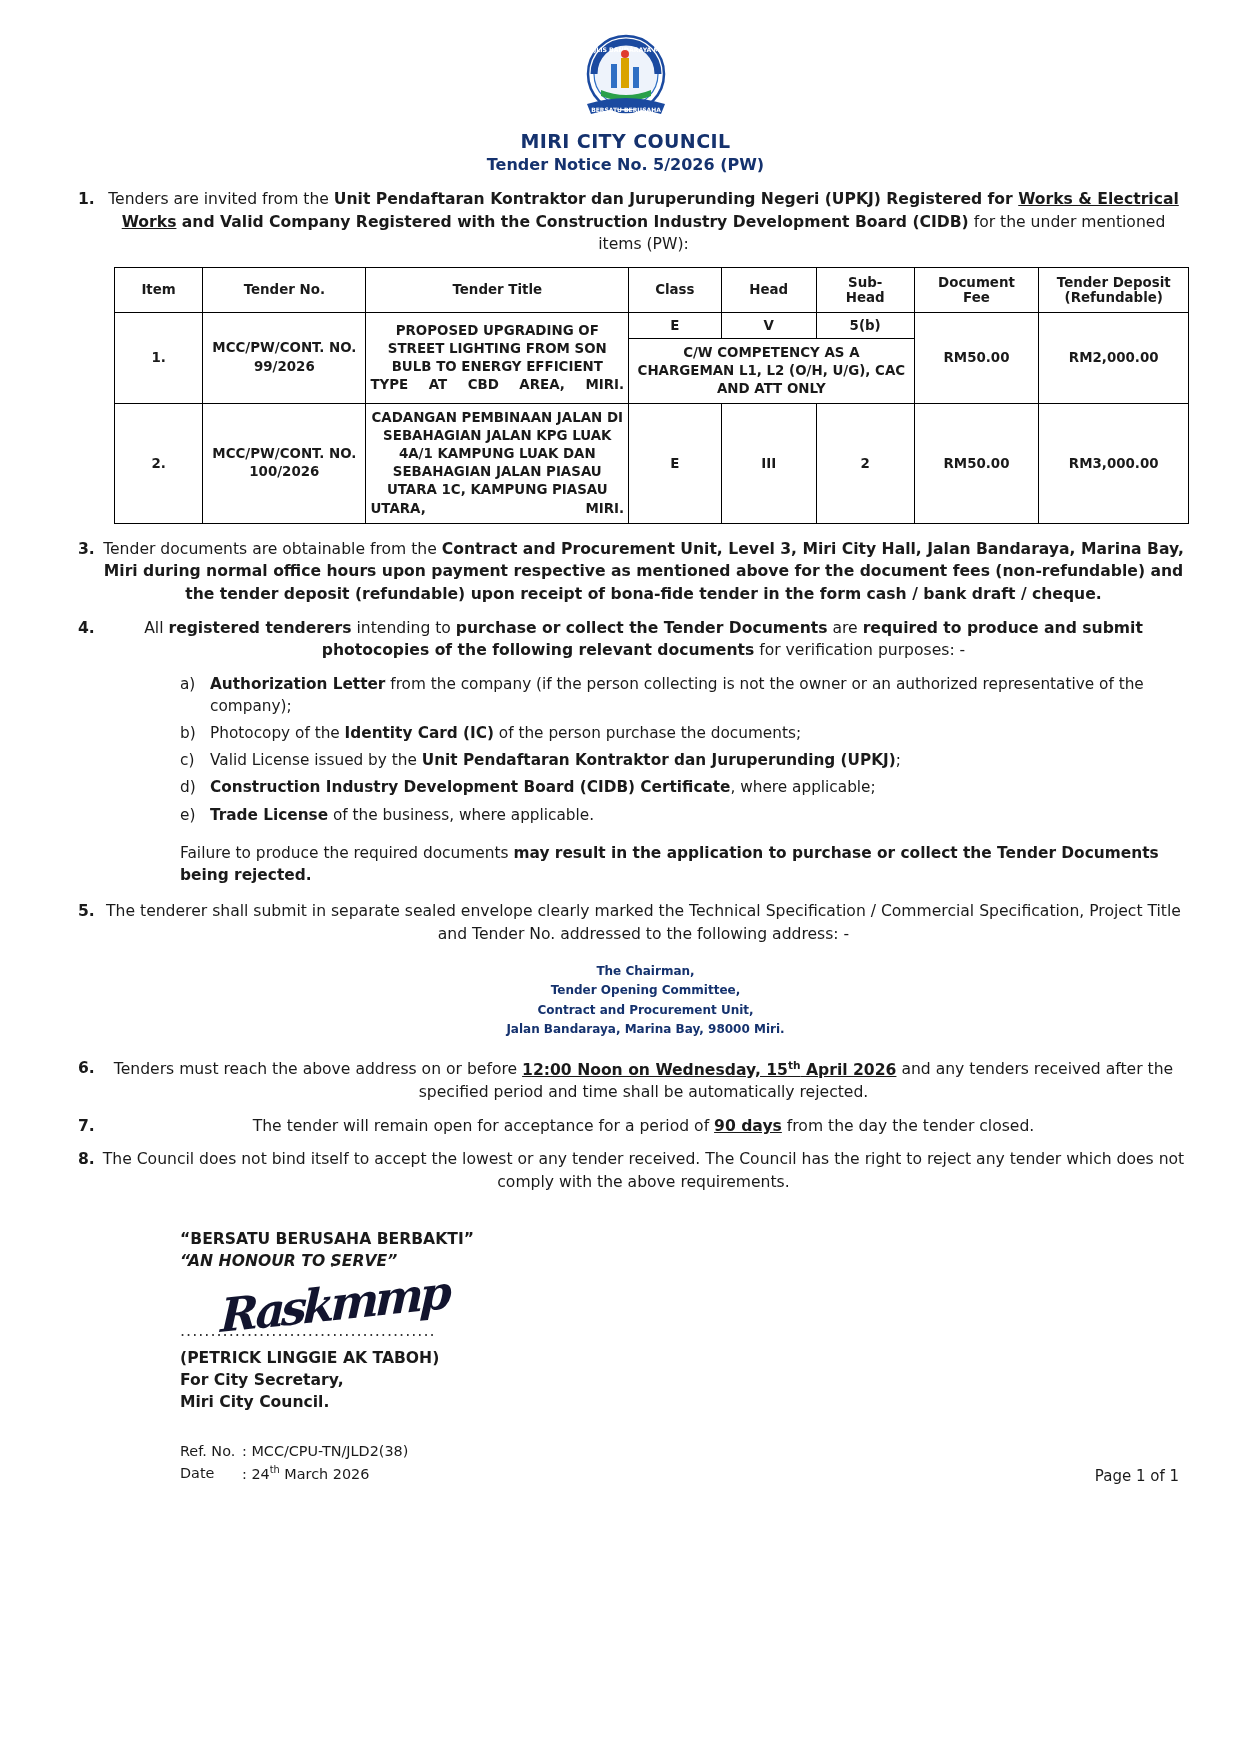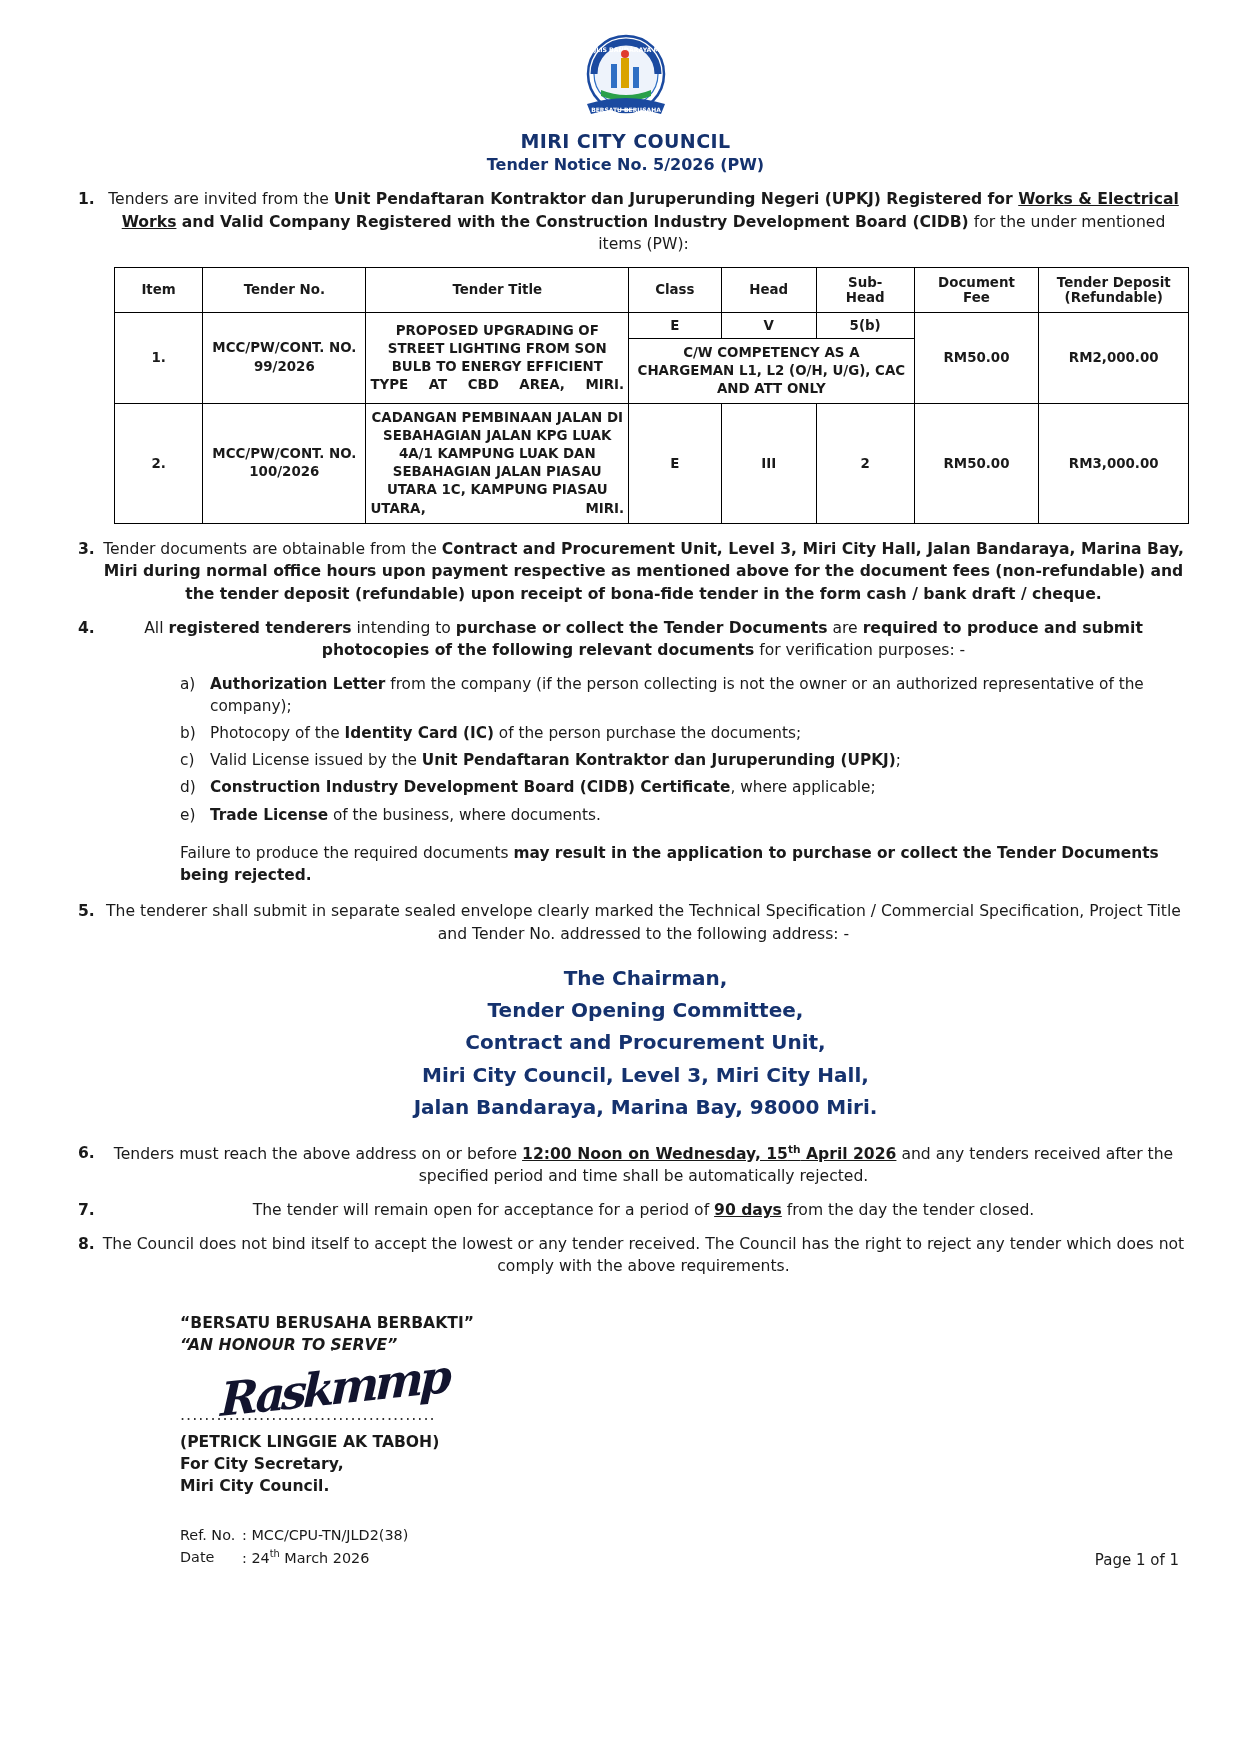--- a/index.html
+++ b/index.html
@@ -133,21 +133,21 @@
   .note-para {
     margin: 16px 0 14px 118px;
     font-size: 15.4px;
     line-height: 1.45;
   }
 
   
   .address {
     text-align: center;
     font-weight: bold;
-    font-size: 20px;
+    font-size: 12px;
     line-height: 1.62;
     margin: 16px 0 18px 40px;
     color: #15326e;
   }
 
   
   .motto {
     margin-left: 118px;
     margin-top: 34px;
     font-size: 15.6px;
@@ -317,38 +317,37 @@
     <div class="subitem">
       <div class="letter">c)</div>
       <div><span>Valid License issued by the </span><b>Unit Pendaftaran Kontraktor dan Juruperunding (UPKJ)</b><span>;</span></div>
     </div>
     <div class="subitem">
       <div class="letter">d)</div>
       <div><b>Construction Industry Development Board (CIDB) Certificate</b><span>, where applicable;</span></div>
     </div>
     <div class="subitem">
       <div class="letter">e)</div>
-      <div><b>Trade License</b><span> of the business, where documents.</span></div>
+      <div><b>Trade License</b><span> of the business, where applicable.</span></div>
     </div>
   </div>
 
   <div class="note-para">
     <span>Failure to produce the required documents </span><b>may result in the application to purchase or collect the Tender Documents being rejected.</b>
   </div>
 
   <div class="clause">
     <div class="num">5.</div>
     <div class="body">The tenderer shall submit in separate sealed envelope clearly marked the Technical Specification / Commercial Specification, Project Title and Tender No. addressed to the following address: -</div>
   </div>
 
   <div class="address">
     <div>The Chairman,</div>
     <div>Tender Opening Committee,</div>
     <div>Contract and Procurement Unit,</div>
-    <div>Miri City Council, Level 3, Miri City Hall,</div>
     <div>Jalan Bandaraya, Marina Bay, 98000 Miri.</div>
   </div>
 
   <div class="clause">
     <div class="num">6.</div>
     <div class="body">
       <span>Tenders must reach the above address on or before </span><b class="u"><span>12:00 Noon on Wednesday, 15</span><sup>th</sup><span> April 2026</span></b><span> and any tenders received after the specified period and time shall be automatically rejected.</span>
     </div>
   </div>
 

